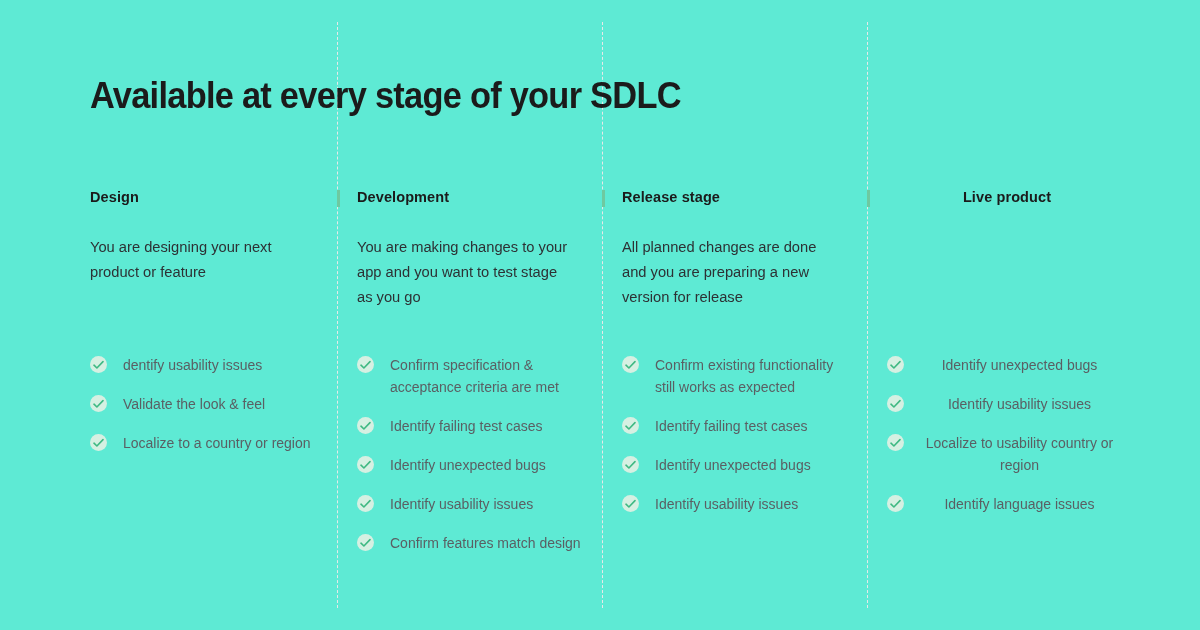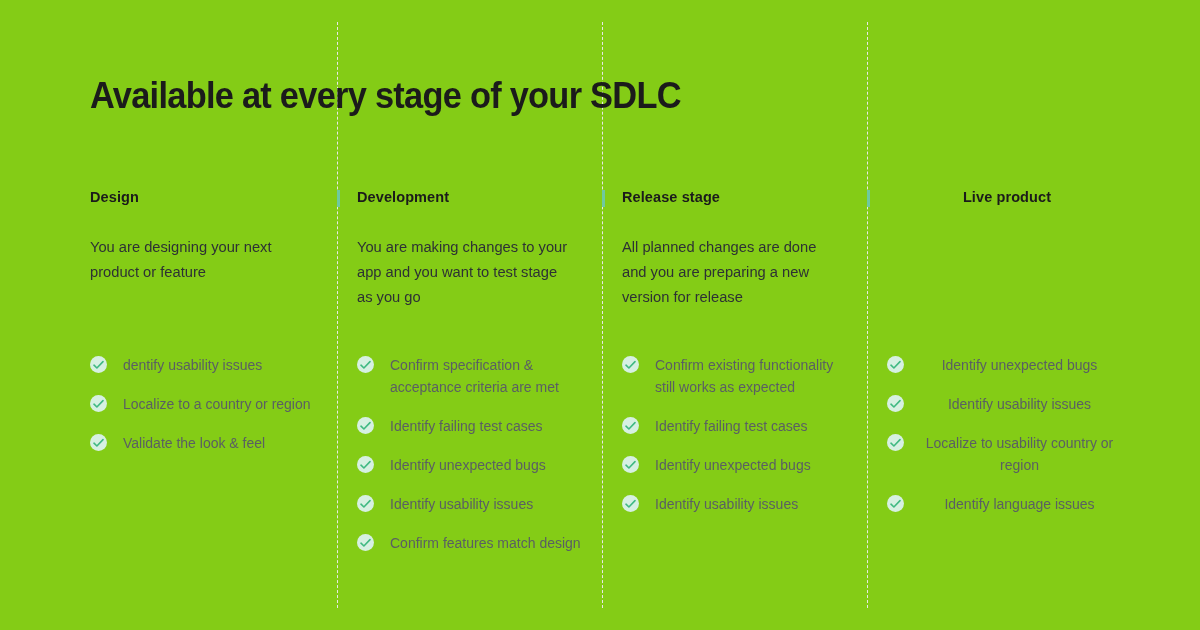--- a/index.html
+++ b/index.html
@@ -9,21 +9,21 @@
     height:630px;
     background:#ffffff;
     font-family:"Liberation Sans", sans-serif;
     -webkit-font-smoothing:antialiased;
   }
 
   .page {
     position:relative;
     width:1200px;
     height:630px;
-    background:#84cc16;
+    background:#5eead4;
     overflow:hidden;
   }
 
   
   .divider {
     position:absolute;
     top:22px;
     width:1px;
     height:586px;
     border-left:1px dashed #e9e9e9;
@@ -156,29 +156,29 @@
               </svg>
           </span>
           <span>dentify usability issues</span>
         </li>
         <li class="check-item">
           <span class="check-icon">
             <svg viewBox="0 0 11 10">
                 <path d="M1 5.2 L3.9 8 L10 1.6" fill="none" stroke="#3fb983" stroke-width="1.6" stroke-linecap="round" stroke-linejoin="round"></path>
               </svg>
           </span>
+          <span>Validate the look &amp; feel</span>
+        </li>
+        <li class="check-item">
+          <span class="check-icon">
+            <svg viewBox="0 0 11 10">
+                <path d="M1 5.2 L3.9 8 L10 1.6" fill="none" stroke="#3fb983" stroke-width="1.6" stroke-linecap="round" stroke-linejoin="round"></path>
+              </svg>
+          </span>
           <span>Localize to a country or region</span>
-        </li>
-        <li class="check-item">
-          <span class="check-icon">
-            <svg viewBox="0 0 11 10">
-                <path d="M1 5.2 L3.9 8 L10 1.6" fill="none" stroke="#3fb983" stroke-width="1.6" stroke-linecap="round" stroke-linejoin="round"></path>
-              </svg>
-          </span>
-          <span>Validate the look &amp; feel</span>
         </li>
       </ul>
     </div>
 
     <div class="col c1">
       <span class="accent"></span>
       <div class="col-head">Development</div>
       <p class="col-desc">You are making changes to your app and you want to test stage as you go</p>
       <ul class="check-list">
         <li class="check-item">

